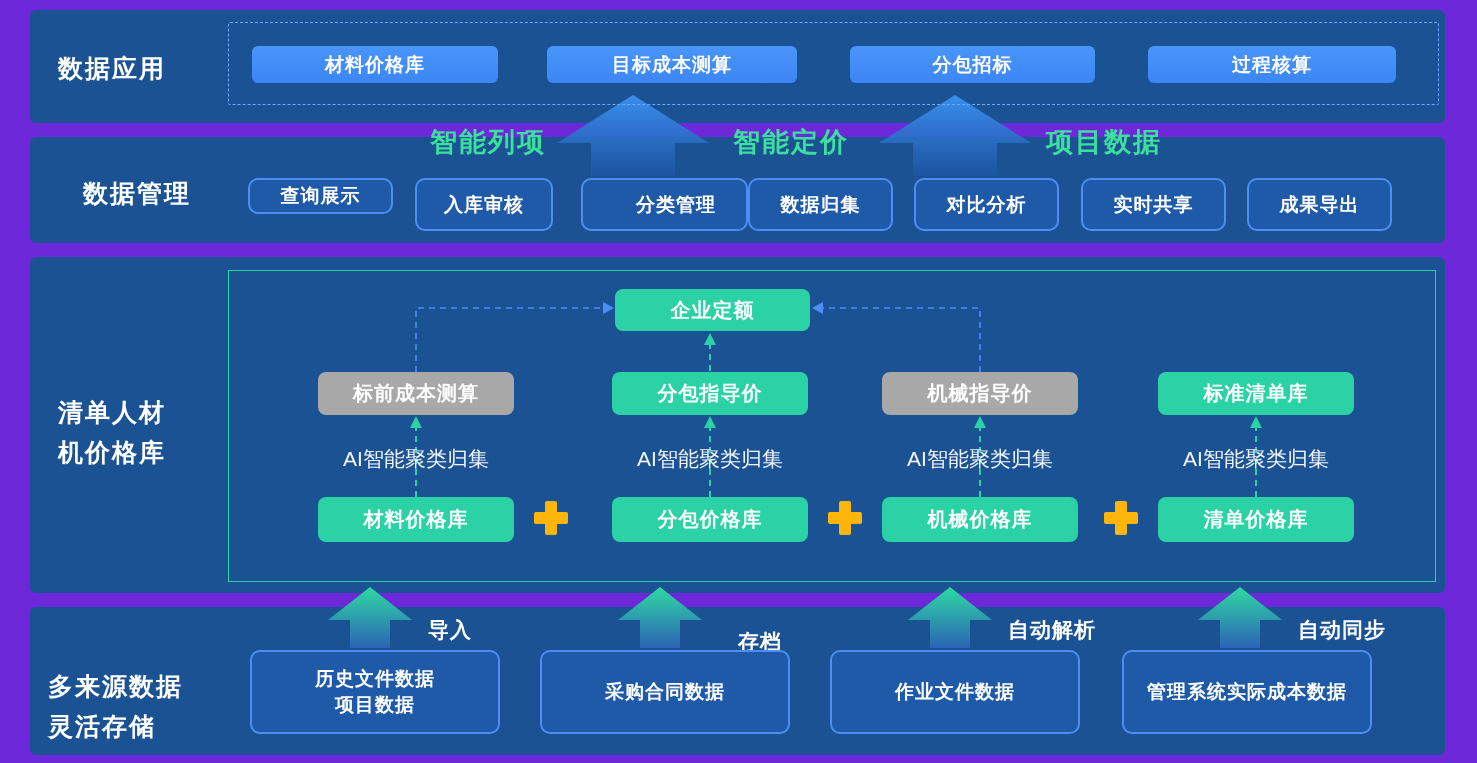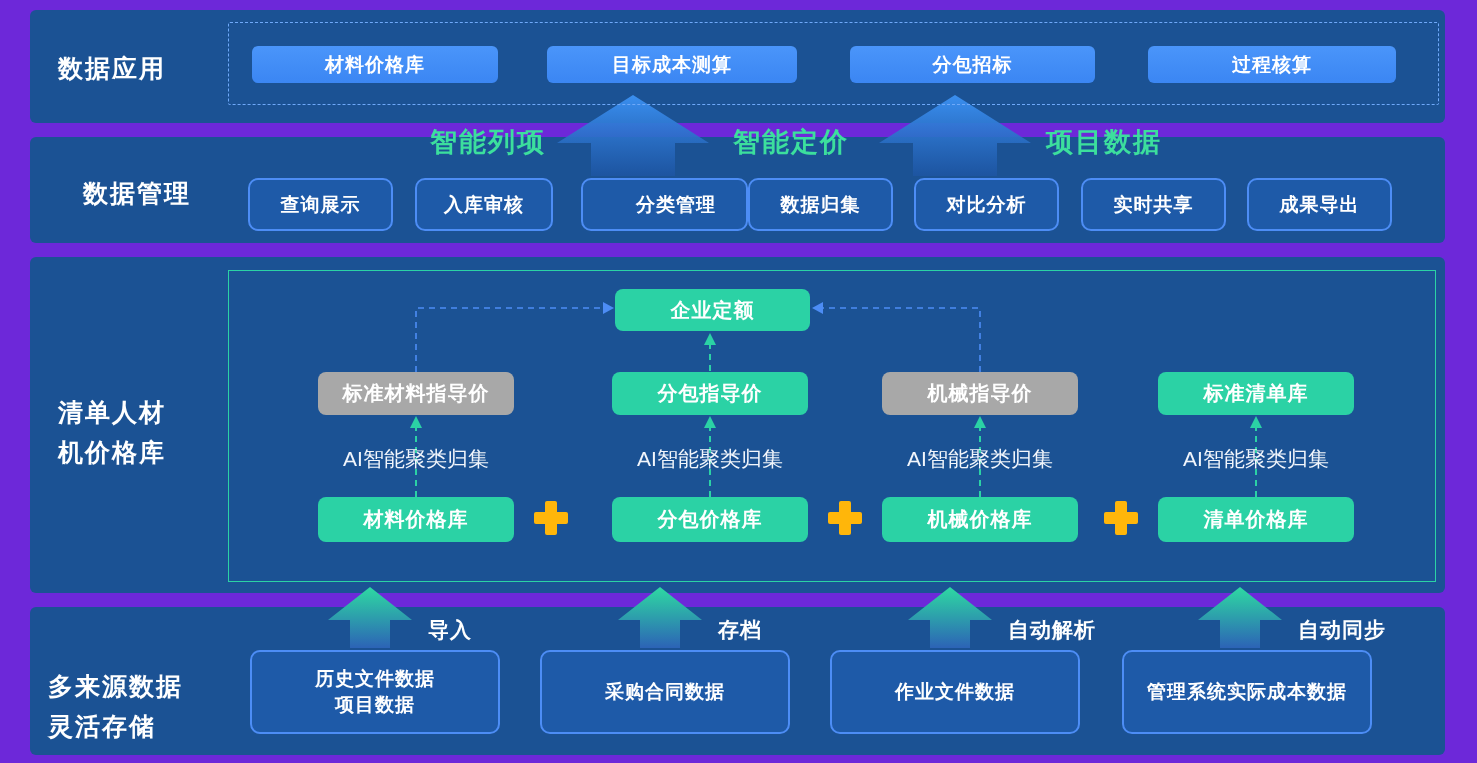--- a/index.html
+++ b/index.html
@@ -113,36 +113,36 @@
   <div class="btn-primary" style="left:252px;width:246px;">材料价格库</div>
   <div class="btn-primary" style="left:547px;width:250px;">目标成本测算</div>
   <div class="btn-primary" style="left:850px;width:245px;">分包招标</div>
   <div class="btn-primary" style="left:1148px;width:248px;">过程核算</div>
 
   <div class="smart" style="left:430px;">智能列项</div>
   <div class="smart" style="left:733px;">智能定价</div>
   <div class="smart" style="left:1046px;">项目数据</div>
 
   <div class="sec-title" style="left:58px;top:177px;margin-left:25px;">数据管理</div>
-  <div class="btn-outline" style="left:248px;top:178px;width:145px;height:53px;">查询展示</div>
+  <div class="btn-outline" style="left:248px;top:178px;width:145px;height:36px;">查询展示</div>
   <div class="btn-outline" style="left:415px;top:178px;width:138px;height:53px;">入库审核</div>
   <div class="btn-outline" style="left:581px;top:178px;width:167px;height:53px;padding-left:23px;">分类管理</div>
   <div class="btn-outline" style="left:748px;top:178px;width:145px;height:53px;">数据归集</div>
   <div class="btn-outline" style="left:914px;top:178px;width:145px;height:53px;">对比分析</div>
   <div class="btn-outline" style="left:1081px;top:178px;width:145px;height:53px;">实时共享</div>
   <div class="btn-outline" style="left:1247px;top:178px;width:145px;height:53px;">成果导出</div>
 
   <div class="sec-title two-line" style="left:58px;top:384px;">
     <div>清单人材</div>
     <div>机价格库</div>
   </div>
 
   <div class="node teal" style="left:615px;top:289px;width:195px;height:42px;">企业定额</div>
 
-  <div class="node gray" style="left:318px;top:372px;">标准材料指导价</div>
+  <div class="node gray" style="left:318px;top:372px;">标前成本测算</div>
   <div class="node teal" style="left:612px;top:372px;">分包指导价</div>
   <div class="node gray" style="left:882px;top:372px;">机械指导价</div>
   <div class="node teal" style="left:1158px;top:372px;">标准清单库</div>
 
   <div class="ai-label" style="left:318px;">AI智能聚类归集</div>
   <div class="ai-label" style="left:612px;">AI智能聚类归集</div>
   <div class="ai-label" style="left:882px;">AI智能聚类归集</div>
   <div class="ai-label" style="left:1158px;">AI智能聚类归集</div>
 
   <div class="node teal" style="left:318px;top:497px;height:45px;">材料价格库</div>
@@ -153,21 +153,21 @@
   <div class="plus" style="left:534px;"></div>
   <div class="plus" style="left:828px;"></div>
   <div class="plus" style="left:1104px;"></div>
 
   <div class="sec-title two-line" style="left:48px;top:658px;width:170px;">
     <div>多来源数据</div>
     <div>灵活存储</div>
   </div>
 
   <div class="method-label" style="left:428px;">导入</div>
-  <div class="method-label" style="left:718px;">存档</div>
+  <div class="method-label" style="left:738px;margin-top:12px;">存档</div>
   <div class="method-label" style="left:1008px;">自动解析</div>
   <div class="method-label" style="left:1298px;">自动同步</div>
 
   <div class="btn-outline" style="left:250px;top:650px;width:250px;height:84px;">
     <div class="ln">历史文件数据</div>
     <div class="ln">项目数据</div>
   </div>
   <div class="btn-outline" style="left:540px;top:650px;width:250px;height:84px;">
     <div class="ln">采购合同数据</div>
   </div>

